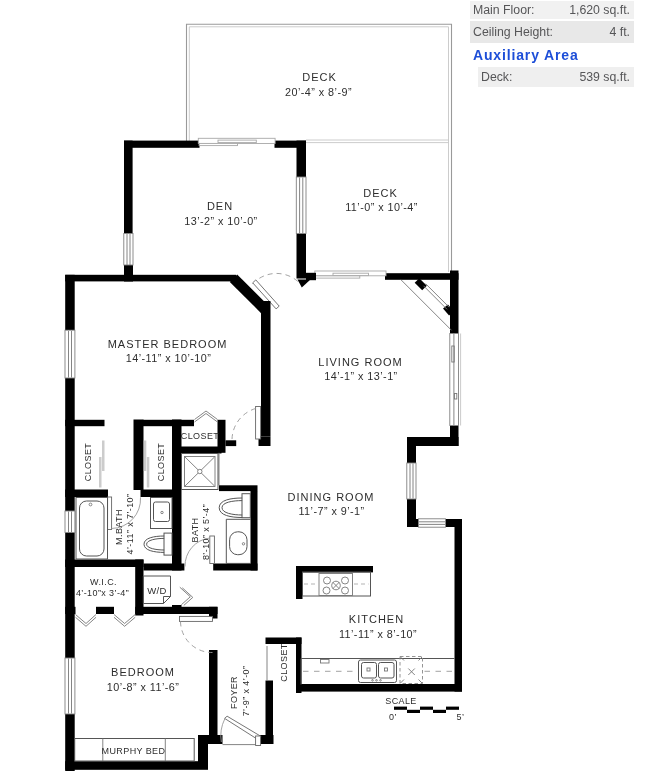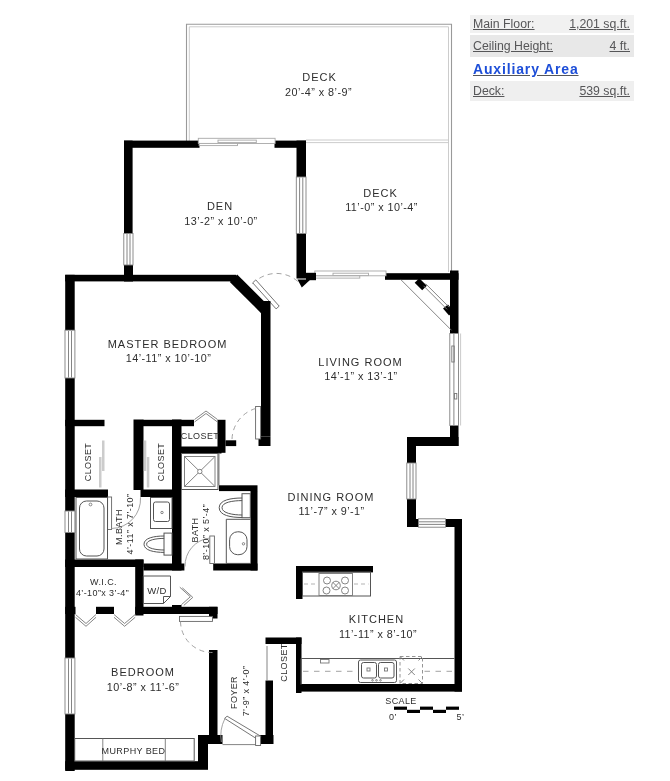--- a/index.html
+++ b/index.html
@@ -1,17 +1,17 @@
 <!DOCTYPE html>
 <html><head>
 <meta charset="utf-8">
 <style>
   html,body{margin:0;padding:0;background:#fff;}
   body{width:670px;height:781px;position:relative;font-family:"Liberation Sans",sans-serif;}
-  #panel{position:absolute;left:470px;top:14px;will-change:transform;width:164px;font-size:12.3px;color:#565658;text-decoration:underline;}
+  #panel{position:absolute;left:470px;top:0;will-change:transform;width:164px;font-size:12.3px;color:#565658;}
   .prow{display:flex;justify-content:space-between;align-items:center;padding:0 4px 0 3px;box-sizing:border-box;}
   svg{position:absolute;left:0;top:0;will-change:transform;}
   text{fill:#2d2d2d;font-family:"Liberation Sans",sans-serif;}
   .rm{font-size:11px;letter-spacing:1px;}
   .dm{font-size:10.8px;letter-spacing:0.45px;}
   .sm{font-size:9px;letter-spacing:0.4px;}
   .wall{fill:#000;}
   .fx{fill:none;stroke:#555;stroke-width:1;}
   .fxl{fill:none;stroke:#777;stroke-width:0.9;}
   .win{fill:#fff;stroke:#808080;stroke-width:0.9;}
@@ -22,31 +22,31 @@
   .deck{fill:none;stroke:#9a9a9a;stroke-width:1.1;}
   .deck2{fill:none;stroke:#c6c6c6;stroke-width:0.9;}
 </style>
 </head>
 <body>
 
 <div id="panel">
 
   <div class="prow" style="background:#f1f1f1;height:18px;margin-top:1px;">
       <span>Main Floor:</span>
-      <span>1,201 sq.ft.</span>
+      <span>1,620 sq.ft.</span>
     </div>
 
   <div class="prow" style="background:#e8e8e8;height:22.5px;margin-top:1.5px;gap:42px;">
       <span>Ceiling Height:</span>
       <span>4 ft.</span>
     </div>
 
   <div style="height:24px;display:flex;align-items:center;padding:0 3px;font-weight:bold;color:#1d4ed8;font-size:14px;letter-spacing:0.85px;">Auxiliary Area</div>
 
-  <div class="prow" style="background:#efefef;height:20px;">
+  <div class="prow" style="background:#efefef;height:20px;margin-left:8px;">
       <span>Deck:</span>
       <span>539 sq.ft.</span>
     </div>
 </div>
 <svg width="670" height="781" viewBox="0 0 670 781">
 
 <g>
 <path class="deck" d="M186.5,141 L186.5,24.2 L451.5,24.2 L451.5,273.5"></path>
 <path class="deck2" d="M189.3,141 L189.3,26.8 L448.5,26.8 L448.5,272"></path>
 <path class="deck2" d="M306,140 L448.5,140 M306,142.6 L448.5,142.6"></path>

